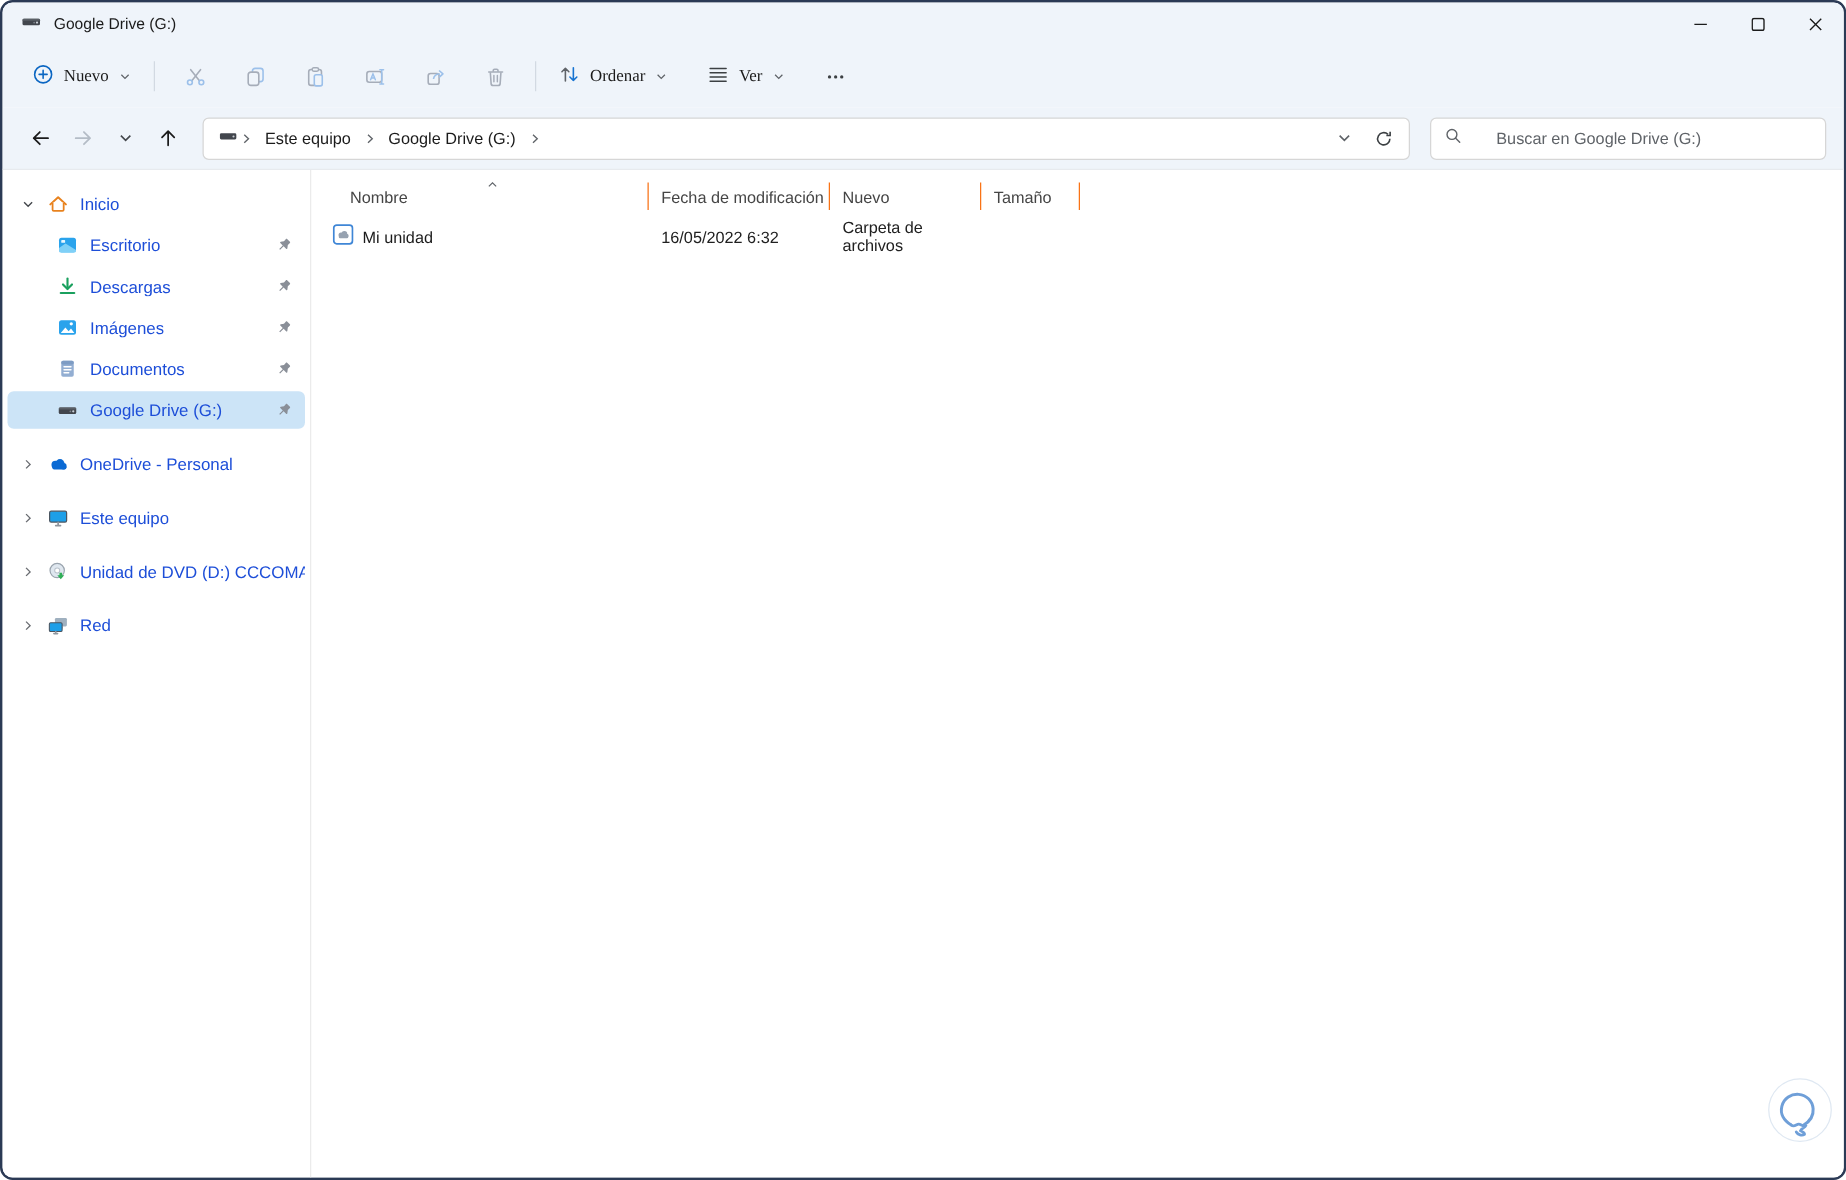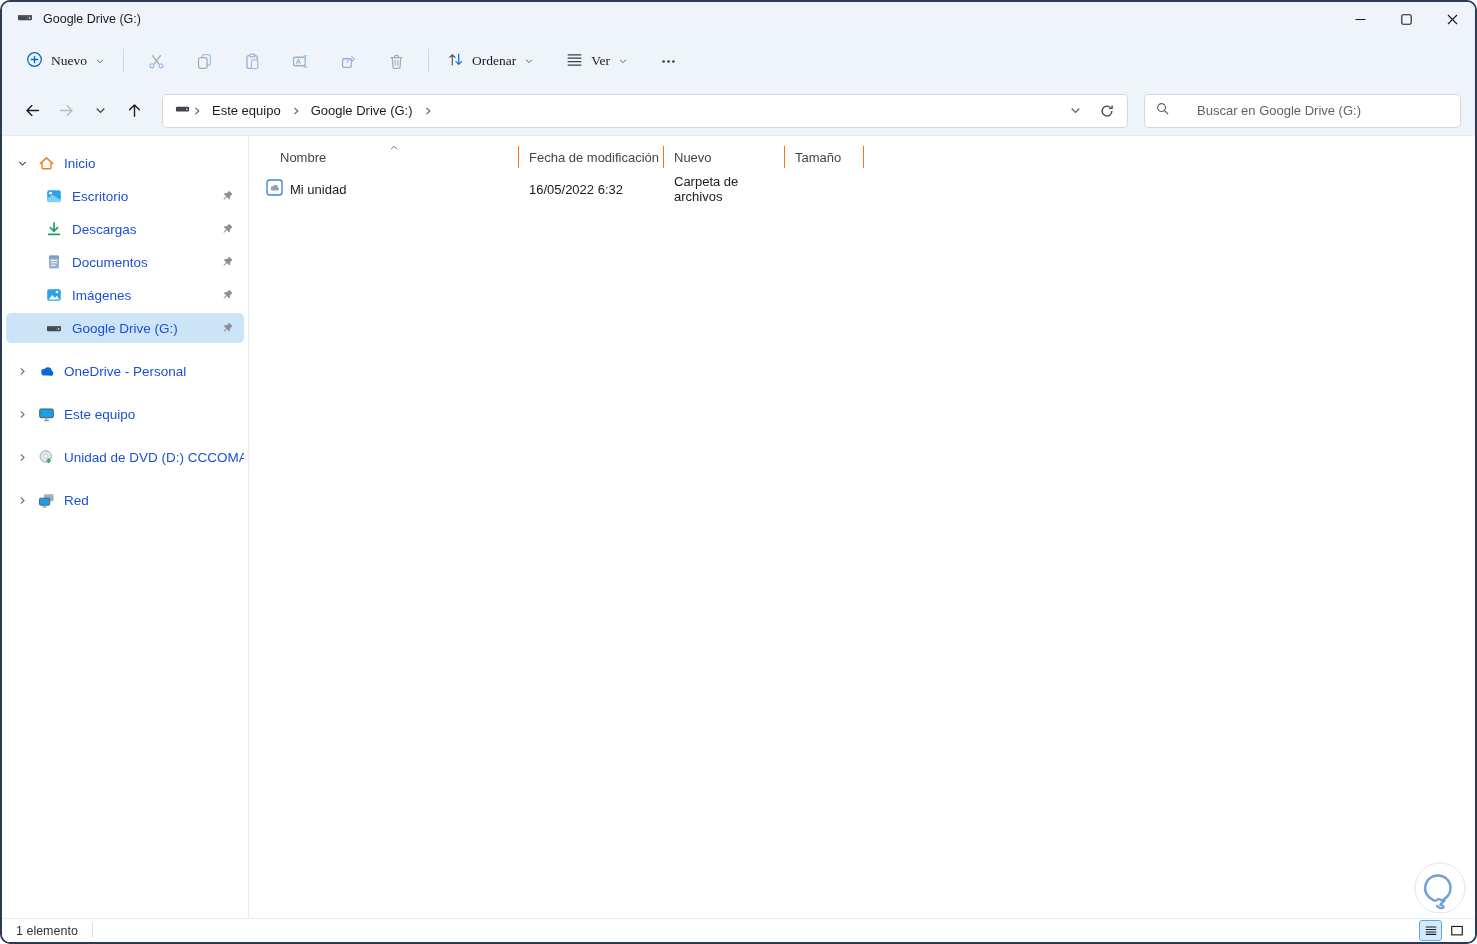--- a/index.html
+++ b/index.html
@@ -345,43 +345,43 @@
           <svg width="13" height="13" viewBox="0 0 14 14">
               <path d="M8.9 1.6l3.5 3.5c.3.3.3.8 0 1.1L10.5 8l-.4 2.9a.7.7 0 0 1-1.2.4L6.7 9.1l-3.2 3.2-.8-.8 3.2-3.2-2.2-2.2a.7.7 0 0 1 .4-1.2L7 4.5l1.8-1.9c.3-.3.8-.3 1.1 0z" fill="#8a8f98" transform="scale(0.95)"></path>
             </svg>
         </span>
       </div>
 
       <div class="side-item child">
         <span class="exp empty"></span>
         <span class="side-ico">
           <svg width="16" height="16" viewBox="0 0 16 16">
+              <rect x="1.2" y="2.2" width="13.6" height="11.6" rx="2" fill="#2aa3ec"></rect>
+              <path d="M2.6 12.4l3.7-4.5 2.6 3.1 1.9-2.2 2.7 3.6z" fill="#fff"></path>
+              <circle cx="11" cy="5" r="1.3" fill="#fff"></circle>
+            </svg>
+        </span>
+        <span class="side-label">Imágenes</span>
+        <span class="pin">
+          <svg width="13" height="13" viewBox="0 0 14 14">
+              <path d="M8.9 1.6l3.5 3.5c.3.3.3.8 0 1.1L10.5 8l-.4 2.9a.7.7 0 0 1-1.2.4L6.7 9.1l-3.2 3.2-.8-.8 3.2-3.2-2.2-2.2a.7.7 0 0 1 .4-1.2L7 4.5l1.8-1.9c.3-.3.8-.3 1.1 0z" fill="#8a8f98" transform="scale(0.95)"></path>
+            </svg>
+        </span>
+      </div>
+
+      <div class="side-item child">
+        <span class="exp empty"></span>
+        <span class="side-ico">
+          <svg width="16" height="16" viewBox="0 0 16 16">
               <rect x="3" y="1.6" width="10" height="12.8" rx="1.4" fill="#93aed2"></rect>
               <rect x="3" y="1.6" width="10" height="3" rx="1.4" fill="#7e9cc4"></rect>
               <path d="M5.2 6.4h5.6M5.2 8.8h5.6M5.2 11.2h3.8" stroke="#fff" stroke-width="1.1" stroke-linecap="round"></path>
             </svg>
         </span>
         <span class="side-label">Documentos</span>
-        <span class="pin">
-          <svg width="13" height="13" viewBox="0 0 14 14">
-              <path d="M8.9 1.6l3.5 3.5c.3.3.3.8 0 1.1L10.5 8l-.4 2.9a.7.7 0 0 1-1.2.4L6.7 9.1l-3.2 3.2-.8-.8 3.2-3.2-2.2-2.2a.7.7 0 0 1 .4-1.2L7 4.5l1.8-1.9c.3-.3.8-.3 1.1 0z" fill="#8a8f98" transform="scale(0.95)"></path>
-            </svg>
-        </span>
-      </div>
-
-      <div class="side-item child">
-        <span class="exp empty"></span>
-        <span class="side-ico">
-          <svg width="16" height="16" viewBox="0 0 16 16">
-              <rect x="1.2" y="2.2" width="13.6" height="11.6" rx="2" fill="#2aa3ec"></rect>
-              <path d="M2.6 12.4l3.7-4.5 2.6 3.1 1.9-2.2 2.7 3.6z" fill="#fff"></path>
-              <circle cx="11" cy="5" r="1.3" fill="#fff"></circle>
-            </svg>
-        </span>
-        <span class="side-label">Imágenes</span>
         <span class="pin">
           <svg width="13" height="13" viewBox="0 0 14 14">
               <path d="M8.9 1.6l3.5 3.5c.3.3.3.8 0 1.1L10.5 8l-.4 2.9a.7.7 0 0 1-1.2.4L6.7 9.1l-3.2 3.2-.8-.8 3.2-3.2-2.2-2.2a.7.7 0 0 1 .4-1.2L7 4.5l1.8-1.9c.3-.3.8-.3 1.1 0z" fill="#8a8f98" transform="scale(0.95)"></path>
             </svg>
         </span>
       </div>
 
       <div class="side-item child selected">
         <span class="exp empty"></span>
         <span class="side-ico">
@@ -512,36 +512,20 @@
           </span>
           <span>Mi unidad</span>
         </div>
         <div class="fc-date">16/05/2022 6:32</div>
         <div class="fc-type">Carpeta de archivos</div>
         <div class="fc-size"></div>
       </div>
     </div>
   </div>
 
-  <div class="statusbar">
-    <span class="status-text">1 elemento</span>
-    <span class="status-sep"></span>
-    <div class="view-toggles">
-      <div class="vt-btn active">
-        <svg width="14" height="13" viewBox="0 0 16 14">
-            <path d="M2 3h12M2 5.8h12M2 8.6h12M2 11.4h12" stroke="#1b1b1b" stroke-width="1.2"></path>
-          </svg>
-      </div>
-      <div class="vt-btn">
-        <svg width="14" height="13" viewBox="0 0 16 14">
-            <rect x="2" y="2.4" width="12" height="9.6" fill="none" stroke="#1b1b1b" stroke-width="1.3"></rect>
-          </svg>
-      </div>
-    </div>
-  </div>
 
   <div class="watermark">
     <svg width="64" height="74" viewBox="0 0 64 74">
       <circle cx="33" cy="30" r="25" fill="rgba(255,255,255,0.85)" stroke="#dfe8f2" stroke-width="1"></circle>
       <path d="M26 42c-6-3.5-9-9-7.5-15 1.6-6.5 7.5-10 13.5-9.5 6 .5 11 5 11.5 11.5.4 5.5-2.5 10-7.5 13" fill="rgba(255,255,255,0.6)" stroke="#6f9fd8" stroke-width="2.4" stroke-linecap="round" fill-rule="evenodd"></path>
       <path d="M26 42c2.5 2.2 4-.8 6-.8s3.5 3 6 .8c-1.2 2.6-3.8 2.4-4.6 4.6 1.2 1 3.4.8 3.2 2.8-2 1.4-5.4.4-6.6-1.8" fill="none" stroke="#6f9fd8" stroke-width="2.2" stroke-linecap="round"></path>
     </svg>
   </div>
 
 </div>

